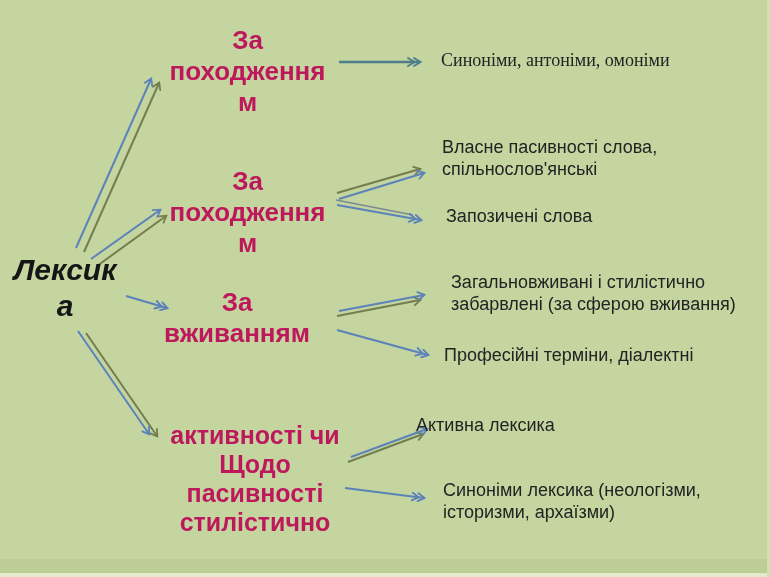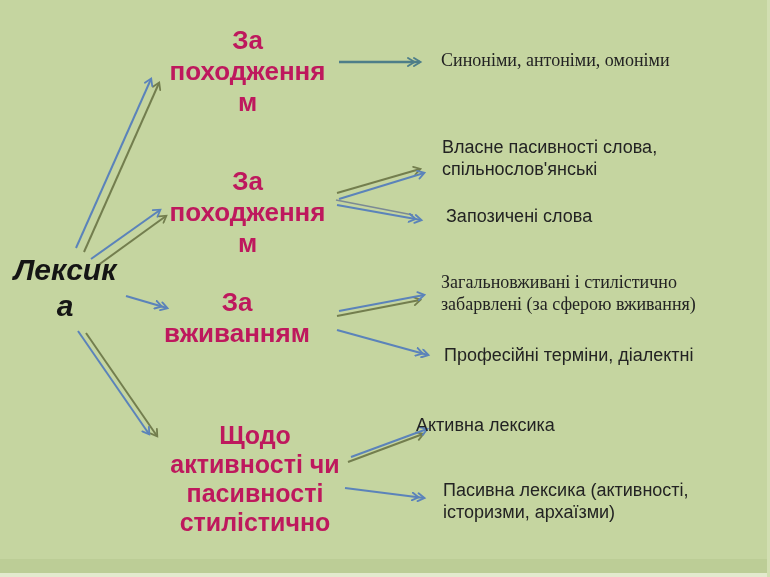--- a/index.html
+++ b/index.html
@@ -52,21 +52,21 @@
   
   #root        { left: 5px;   top: 252px; width: 120px; }
   #branch1     { left: 160px; top: 25px;  width: 175px; }
   #branch2     { left: 160px; top: 166px; width: 175px; }
   #branch3     { left: 157px; top: 287px; width: 160px; }
   #branch4     { left: 155px; top: 421px; width: 200px; }
 
   #leaf1       { left: 441px; top: 49px;  width: 300px; font-family: Liberation Serif, serif; }
   #leaf2       { left: 442px; top: 136px; width: 300px; }
   #leaf3       { left: 446px; top: 205px; width: 250px; }
-  #leaf4       { left: 441px; top: 271px; width: 320px; font-family: Liberation Serif, serif; }
+  #leaf4       { left: 451px; top: 271px; width: 320px; }
   #leaf5       { left: 444px; top: 344px; width: 300px; }
   #leaf6       { left: 416px; top: 414px; width: 250px; }
   #leaf7       { left: 443px; top: 479px; width: 300px; }
 </style>
 </head>
 <body>
 
 <div class="slide">
 
   <svg class="arrow-layer" width="770" height="577" viewBox="0 0 770 577">
@@ -147,30 +147,30 @@
     <span class="nl">походження</span>
     <span class="nl">м</span>
   </div>
 
   <div id="branch3" class="node node-branch">
     <span class="nl">За</span>
     <span class="nl">вживанням</span>
   </div>
 
   <div id="branch4" class="node node-bottom">
+    <span class="nl">активності чи</span>
     <span class="nl">Щодо</span>
-    <span class="nl">активності чи</span>
     <span class="nl">пасивності</span>
     <span class="nl">стилістично</span>
   </div>
 
   <div id="leaf1" class="leaf">Синоніми, антоніми, омоніми</div>
   <div id="leaf2" class="leaf">Власне пасивності слова, спільнослов'янські</div>
   <div id="leaf3" class="leaf">Запозичені слова</div>
   <div id="leaf4" class="leaf">Загальновживані і стилістично забарвлені (за сферою вживання)</div>
   <div id="leaf5" class="leaf">Професійні терміни, діалектні</div>
   <div id="leaf6" class="leaf">Активна лексика</div>
-  <div id="leaf7" class="leaf">Пасивна лексика (активності, історизми, архаїзми)</div>
+  <div id="leaf7" class="leaf">Синоніми лексика (неологізми, історизми, архаїзми)</div>
 
   <div class="edge-band dark"></div>
   <div class="edge-band light"></div>
   <div class="edge-right"></div>
 </div>
 
 </body></html>

